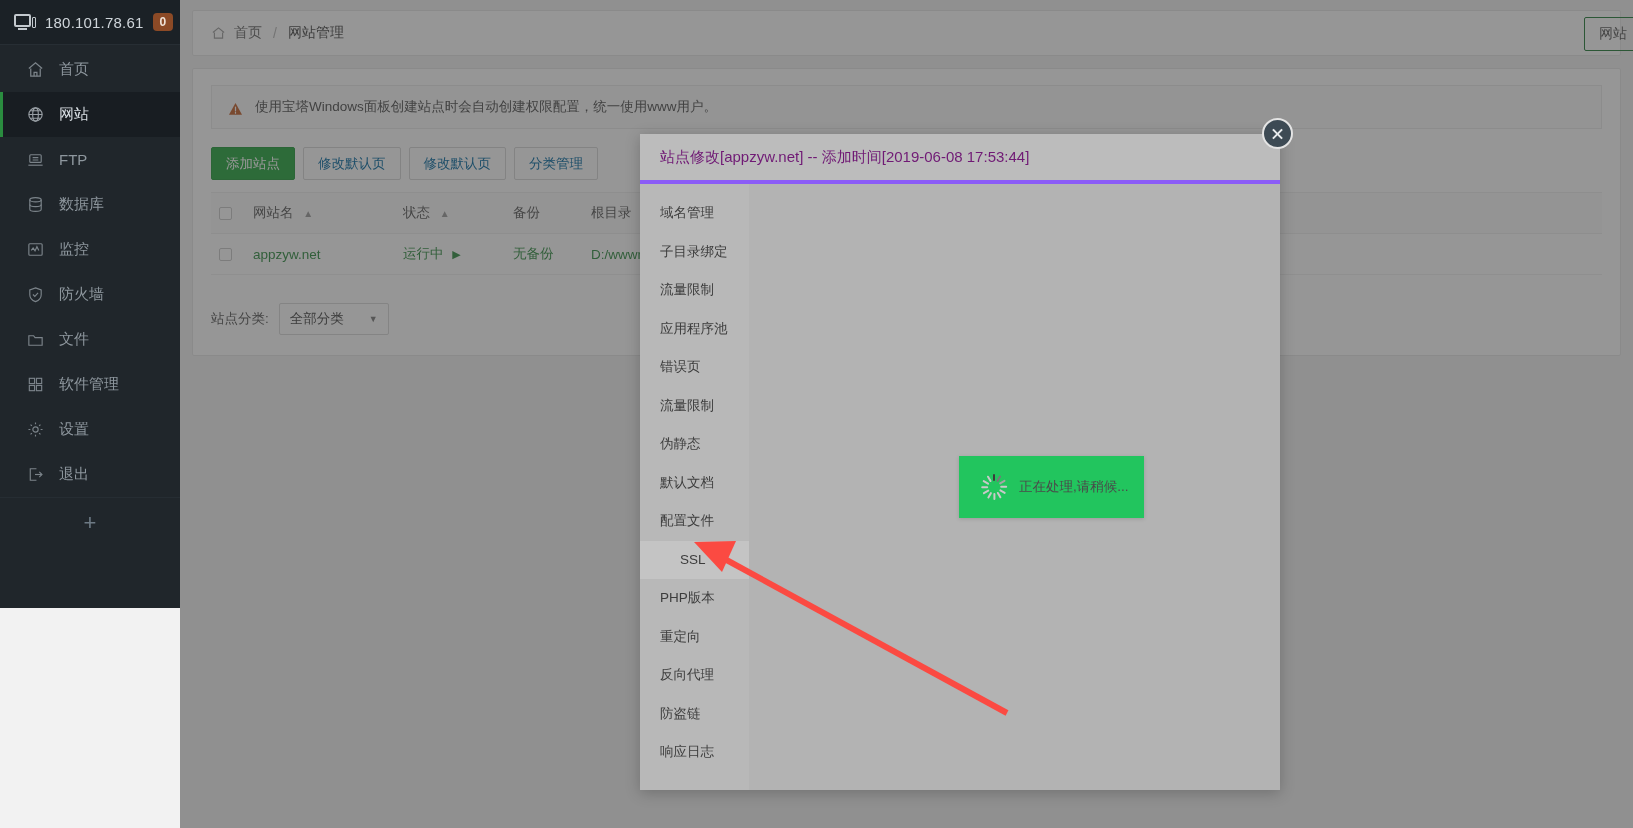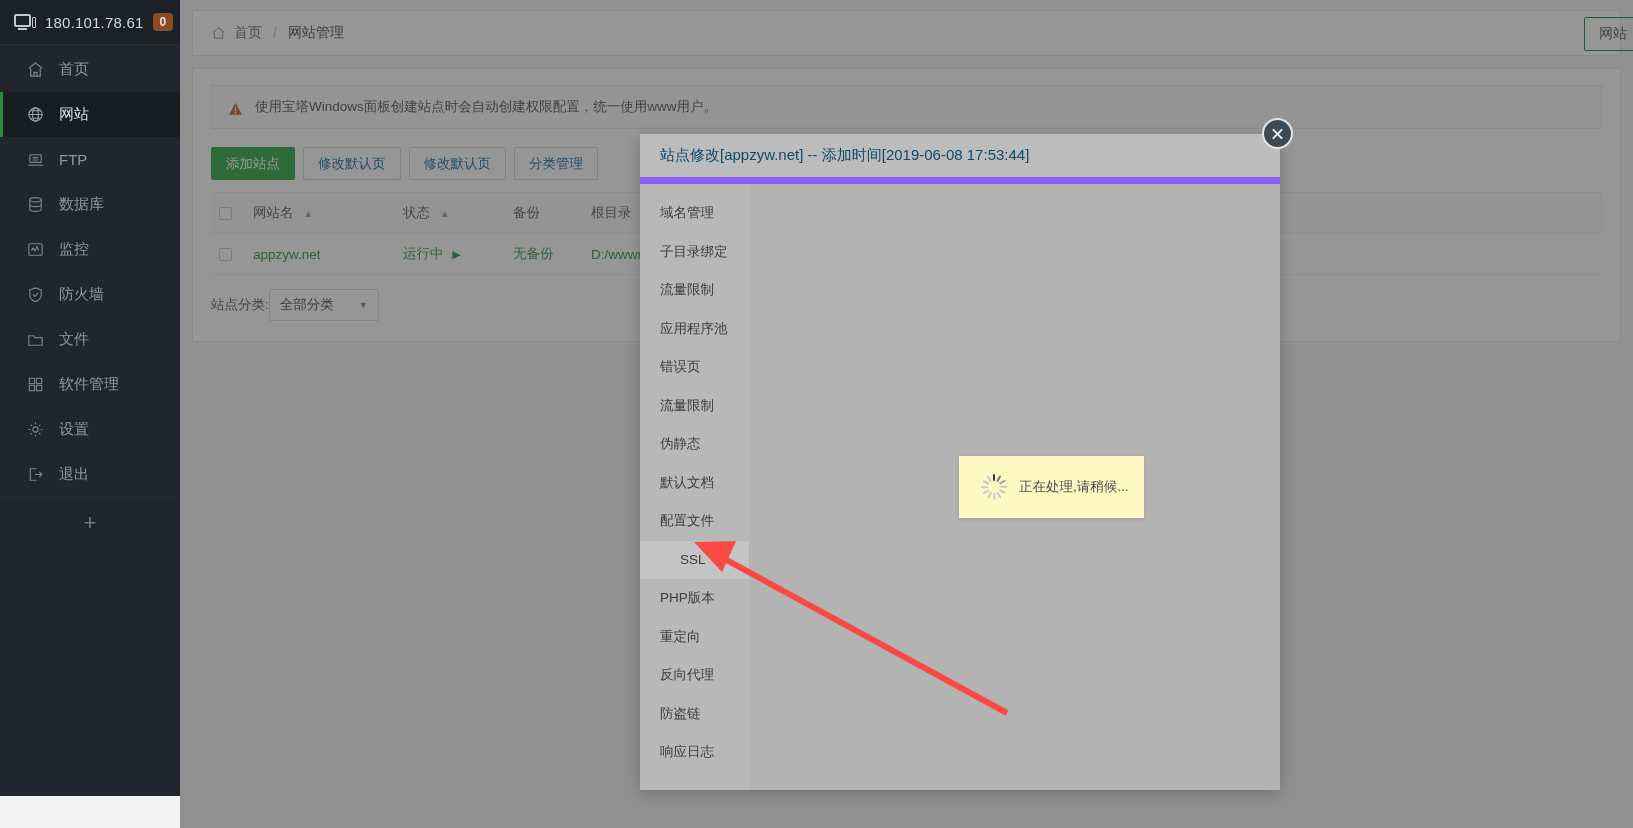--- a/index.html
+++ b/index.html
@@ -7,21 +7,21 @@
     width: 1633px; height: 828px;
     overflow: hidden;
     font-family: "Liberation Sans", "DejaVu Sans", sans-serif;
     background: #f2f2f2;
   }
   #root { position: relative; width: 1633px; height: 828px; }
 
   
   .sidebar {
     position: absolute; left: 0; top: 0;
-    width: 180px; height: 796px;
+    width: 180px; height: 608px;
     background: #20262b;
     z-index: 40;
   }
   .sb-head {
     height: 45px; display: flex; align-items: center;
     padding: 0 14px; gap: 9px;
     background: #1b2126;
     border-bottom: 1px solid #272e34;
   }
   .sb-head .ip {
@@ -116,21 +116,21 @@
     width: 13px; height: 13px; border: 1px solid #c8c8c8; background: #fff;
     display: inline-block; border-radius: 2px; vertical-align: middle;
   }
   .sort-caret { display: inline-block; margin-left: 6px; color: #9a9a9a; font-size: 10px; }
   .play-tri { display: inline-block; margin-left: 5px; color: #2c8a3e; font-size: 11px; }
   th.c-chk, td.c-chk { width: 34px; }
   th.c-name, td.c-name { width: 150px; }
   th.c-state, td.c-state { width: 110px; }
   th.c-bak, td.c-bak { width: 78px; }
 
-  .filterbar { display: flex; align-items: center; margin-top: 14px; }
+  .filterbar { display: flex; align-items: center; gap: 10px; margin-top: 28px; }
   .filter-lbl { font-size: 13.5px; color: #555; }
   .sel {
     border: 1px solid #d8d8d8; background: #fff; font-size: 13.5px; color: #444;
     padding: 6px 10px; width: 110px; display: flex; justify-content: space-between;
     align-items: center; border-radius: 2px; cursor: pointer;
   }
   .sel .arr { color: #777; font-size: 9px; }
 
   .topright-box {
     position: absolute; right: -9px; top: 17px;
@@ -149,35 +149,35 @@
   .modal {
     position: absolute; left: 640px; top: 134px;
     width: 640px; height: 656px;
     background: #b3b3b3;
     z-index: 60;
     box-shadow: 0 3px 14px rgba(0,0,0,.22);
   }
   .modal-hd {
     height: 50px; background: #bcbcbc;
     display: flex; align-items: center; padding: 0 20px;
-    font-size: 15px; color: #0c4a6e;
-    border-bottom: 7px solid #8b5cf6;
+    font-size: 15px; color: #701a75;
+    border-bottom: 4px solid #8b5cf6;
   }
   .modal-body { display: flex; height: 606px; text-align: center; }
   .modal-nav { width: 109px; background: #b8b8b8; padding-top: 10px; }
   .mn-item {
     height: 38.5px; display: flex; align-items: center; padding-left: 20px;
     font-size: 13.5px; color: #3d3d3d; cursor: pointer;
   }
   .mn-item.active { background: #c4c4c4; padding-left: 40px; }
   .modal-pane { flex: 1; background: #b3b3b3; position: relative; }
 
   .loading-box {
     position: absolute; left: 210px; top: 272px;
-    width: 185px; height: 62px; background: #fef9c3;
+    width: 185px; height: 62px; background: #22c55e;
     display: flex; align-items: center; gap: 12px; padding-left: 22px;
     box-shadow: 0 1px 4px rgba(0,0,0,.14);
   }
   .loading-txt { font-size: 13.5px; color: #4a4a4a; }
   .spinner { width: 26px; height: 26px; position: relative; flex: 0 0 auto; }
   .spinner i {
     position: absolute; left: 50%; top: 0;
     width: 2.4px; height: 7px; margin-left: -1.2px;
     background: #c9c9c9; border-radius: 1px;
     transform-origin: 1.2px 13px;

